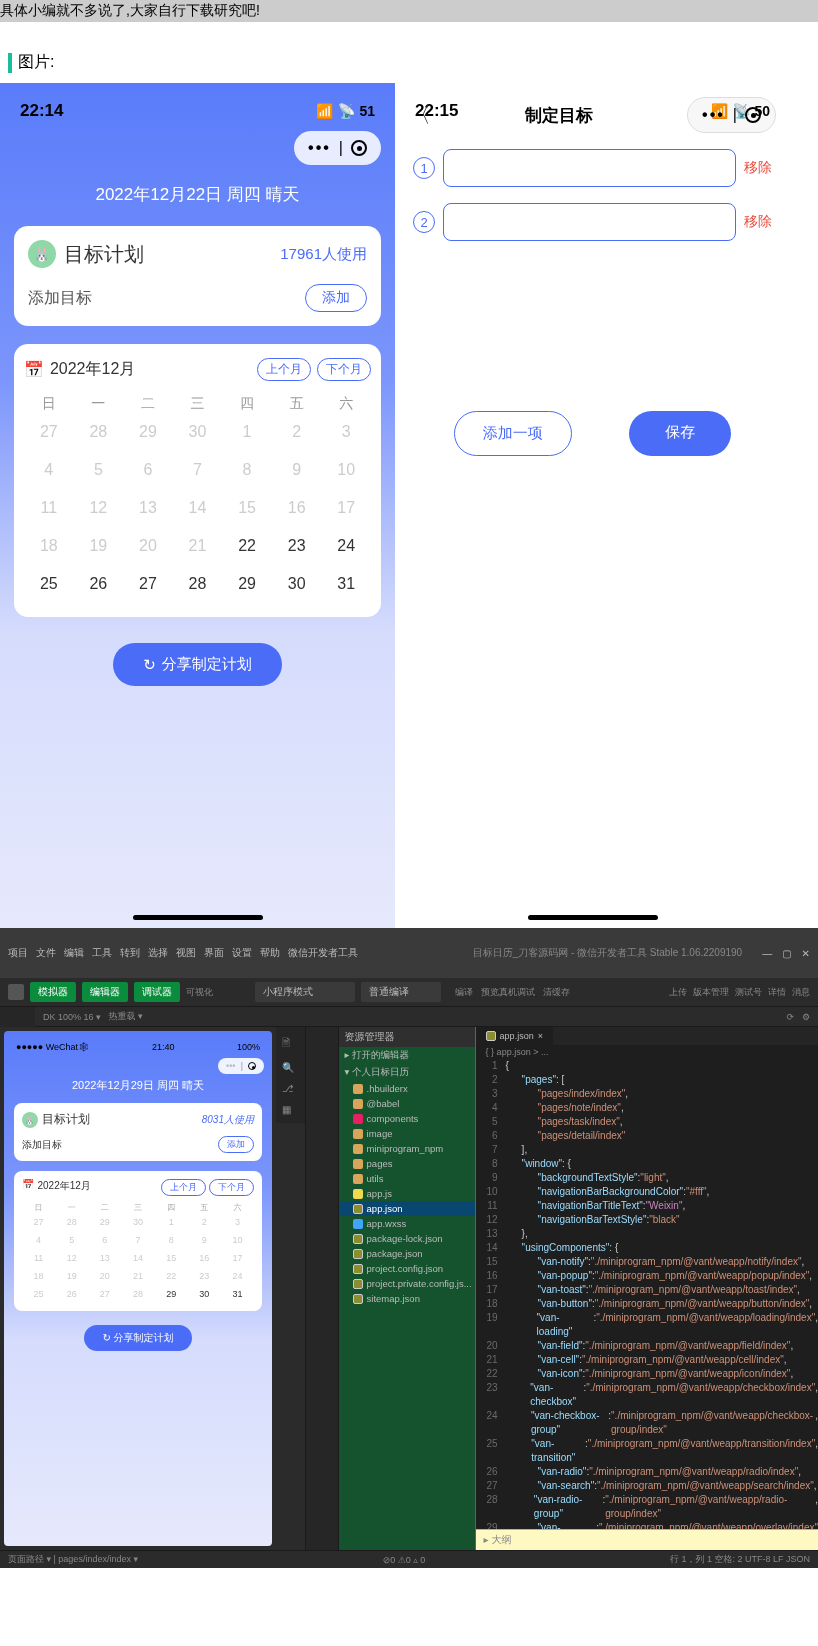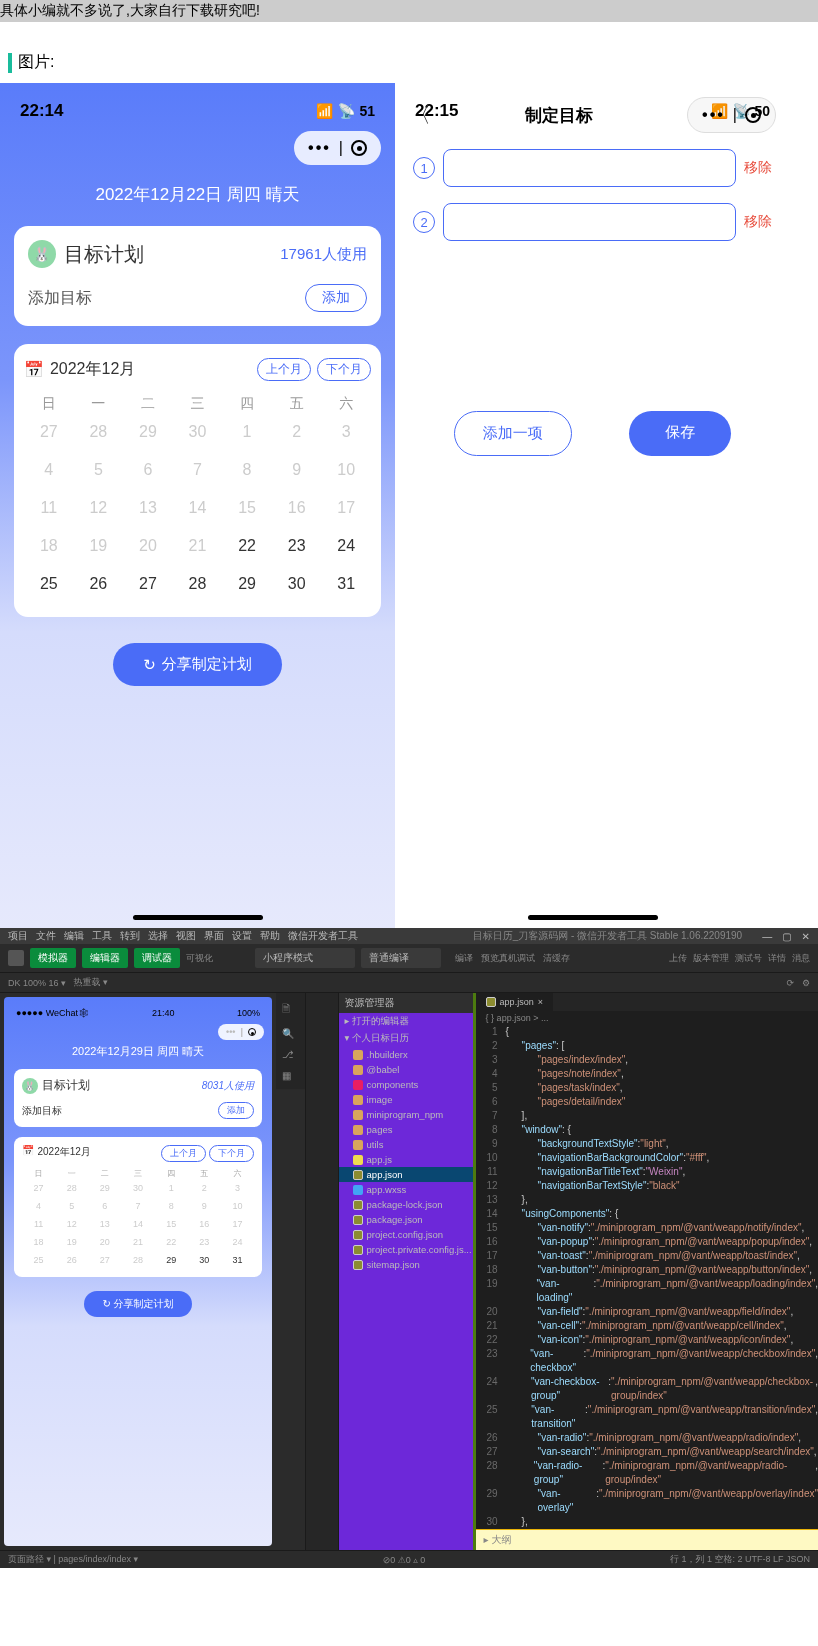--- a/index.html
+++ b/index.html
@@ -45,49 +45,49 @@
 .goal-row { display: flex; align-items: center; gap: 8px; padding: 0 18px; margin-top: 16px; }
 .num-circ { width: 22px; height: 22px; border: 1.5px solid #4a6cf7; border-radius: 50%; color: #4a6cf7; display: flex; align-items: center; justify-content: center; font-size: 13px; }
 .goal-input { flex: 1; border: 1.5px solid #4a6cf7; border-radius: 8px; height: 38px; }
 .remove { color: #e74c3c; font-size: 14px; }
 .btn-row { display: flex; justify-content: space-around; padding: 0 30px; margin-top: 170px; }
 .btn-row .outline-btn { padding: 12px 28px; font-size: 15px; border-radius: 24px; }
 .solid-btn { background: #4a6cf7; color: #fff; border-radius: 24px; padding: 12px 36px; font-size: 15px; font-family: Liberation Mono, monospace; }
 
 
 .ide { background: #262626; color: #bbb; font-size: 10px; height: 640px; display: flex; flex-direction: column; font-family: "Microsoft YaHei", sans-serif; }
-.menubar { background: #3a3a3a; display: flex; align-items: center; padding: 1px 8px; gap: 10px; font-size: 10px; }
+.menubar { background: #3a3a3a; display: flex; align-items: center; padding: 18px 8px; gap: 10px; font-size: 10px; }
 .menubar .title { margin-left: auto; color: #888; }
 .win-ctrl { display: flex; gap: 10px; margin-left: 10px; }
 .topbar { background: #2b2b2b; display: flex; align-items: center; padding: 4px 8px; gap: 6px; border-bottom: 1px solid #1a1a1a; }
 .green-btn { background: #0a8c3c; color: #fff; padding: 3px 8px; border-radius: 2px; font-size: 10px; }
 .gray-btn { background: #3a3a3a; padding: 3px 8px; border-radius: 2px; font-size: 10px; }
 .toolbar-right { margin-left: auto; display: flex; gap: 6px; align-items: center; }
 .tb-label { font-size: 9px; color: #888; }
-.sub-toolbar { display: flex; align-items: center; gap: 8px; padding: 3px 8px; background: #2b2b2b; font-size: 9px; color: #888; border-bottom: 1px solid #1a1a1a; }
+.sub-toolbar { display: flex; align-items: center; gap: 8px; padding: 3px 8px; background: #2b2b2b; font-size: 9px; color: #888; border-bottom: 1px solid #1a1a1a; margin-left: 35px; }
 .ide-body { display: flex; flex: 1; overflow: hidden; }
 .sim-col { width: 280px; display: flex; flex-direction: column; background: #2b2b2b; }
 .sim-phone { flex: 1; background: linear-gradient(180deg,#5a7cfa 0%, #7b95fb 30%, #d5dcfc 60%, #e6e9fc 100%); margin: 4px; border-radius: 4px; position: relative; padding-top: 8px; overflow: hidden; }
 .sim-status { display: flex; justify-content: space-between; padding: 3px 12px; font-size: 9px; color: #000; }
 .sim-capsule { background: rgba(255,255,255,0.9); border-radius: 12px; padding: 3px 8px; margin: 3px 8px 3px auto; width: fit-content; display: flex; gap: 5px; align-items: center; font-size: 9px; font-weight: 800; }
 .sim-target { width: 8px; height: 8px; border: 1.5px solid #000; border-radius: 50%; display: inline-block; position: relative; } .sim-target::after { content:""; position:absolute; width:3px; height:3px; background:#000; border-radius:50%; top:2.5px; left:2.5px; }
 .sim-date { text-align: center; color: #fff; font-size: 11px; margin: 4px 0 10px; }
 .sim-card { background: #fff; margin: 0 10px; border-radius: 8px; padding: 8px; color: #333; }
 .sim-r1 { display: flex; justify-content: space-between; align-items: center; font-size: 12px; }
 .sim-r1 .usage { font-size: 10px; font-style: italic; }
 .sim-r2 { display: flex; justify-content: space-between; align-items: center; font-size: 10px; margin-top: 8px; }
 .sim-outline { border: 1px solid #4a6cf7; color: #4a6cf7; border-radius: 10px; padding: 1px 8px; font-size: 9px; }
 .sim-cal { background: #fff; margin: 10px 10px 0; border-radius: 8px; padding: 8px; color: #333; }
 .sim-cal-head { display: flex; justify-content: space-between; font-size: 10px; }
 .sim-wd { display: grid; grid-template-columns: repeat(7,1fr); text-align: center; font-size: 8px; color: #aaa; margin-top: 6px; }
 .sim-days { display: grid; grid-template-columns: repeat(7,1fr); text-align: center; }
 .sim-day { padding: 4px 0; font-size: 9px; color: #ccc; }
 .sim-day.active { color: #333; font-weight: 500; }
 .sim-share { background: #4a6cf7; color: #fff; border-radius: 14px; padding: 6px 18px; font-size: 10px; margin: 14px auto 0; width: fit-content; }
-.explorer { width: 140px; background: #6d28d9; border-left: 1px solid #1a1a1a; border-right: 3px solid #4d7c0f; overflow: hidden; margin-left: 32px; }
+.explorer { width: 140px; background: #14532d; border-left: 1px solid #1a1a1a; border-right: 1px solid #4d7c0f; overflow: hidden; margin-left: 32px; }
 .exp-head { background: #2f2f2f; padding: 3px 6px; font-size: 10px; }
 .tree { font-size: 9.5px; }
 .tree-item { padding: 2px 6px; display: flex; align-items: center; gap: 4px; white-space: nowrap; overflow: hidden; }
 .tree-item.sel { background: #094771; color: #fff; }
 .tree-item.d1 { padding-left: 14px; }
 .ic { width: 10px; height: 10px; display: inline-block; border-radius: 2px; flex: 0 0 10px; }
 .ic-folder { background: #d9a55b; }
 .ic-js { background: #f0db4f; }
 .ic-json { background: #8c8c30; border: 1px solid #ccc; }
 .ic-css { background: #42a5f5; }

